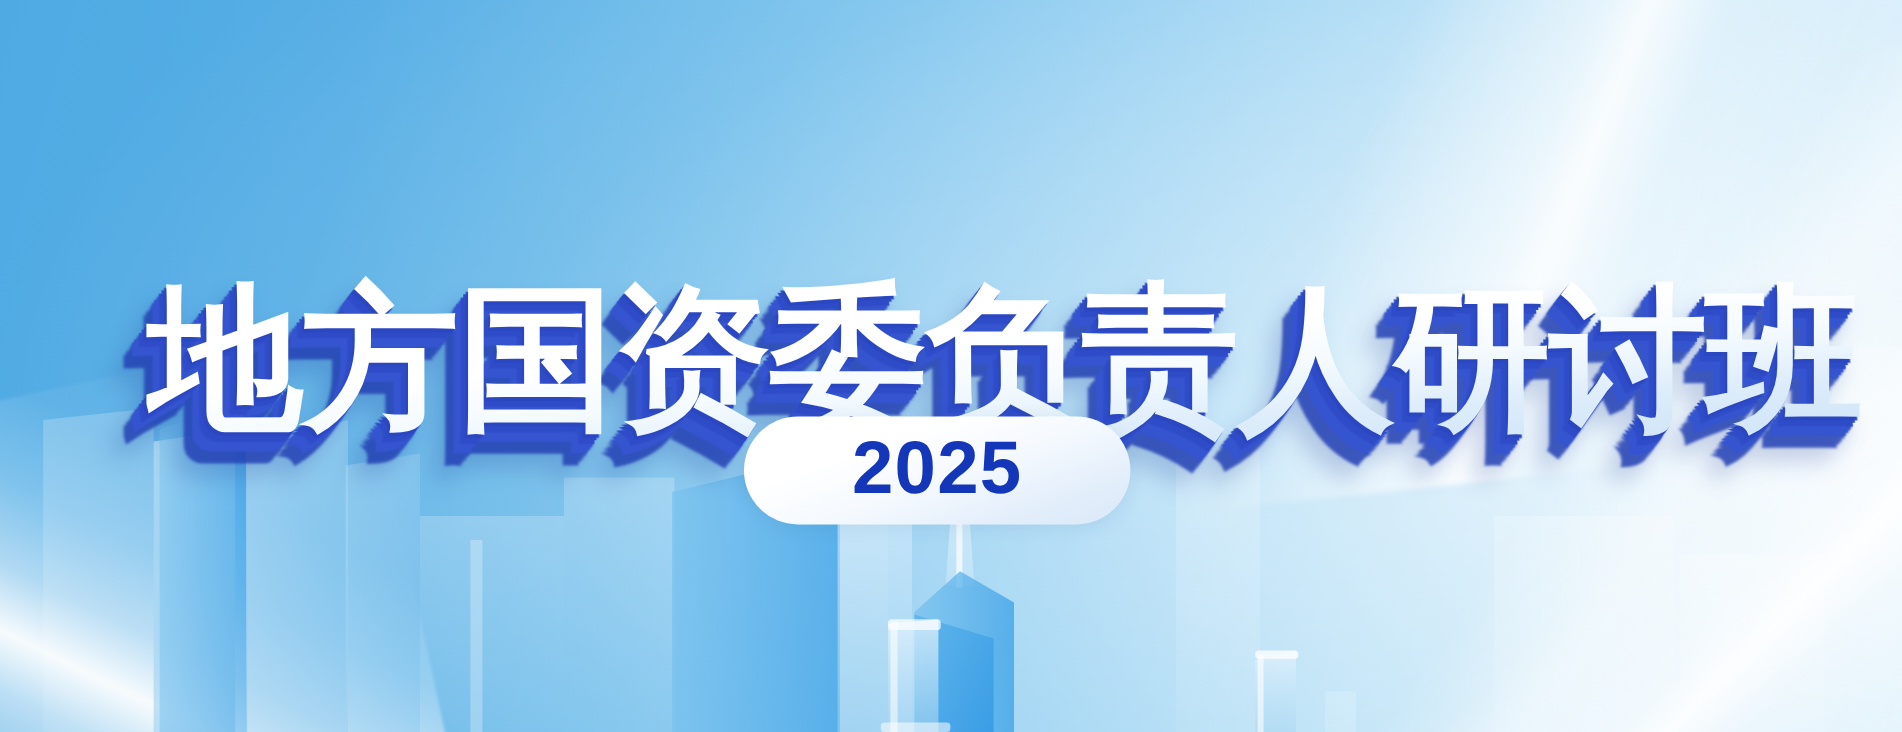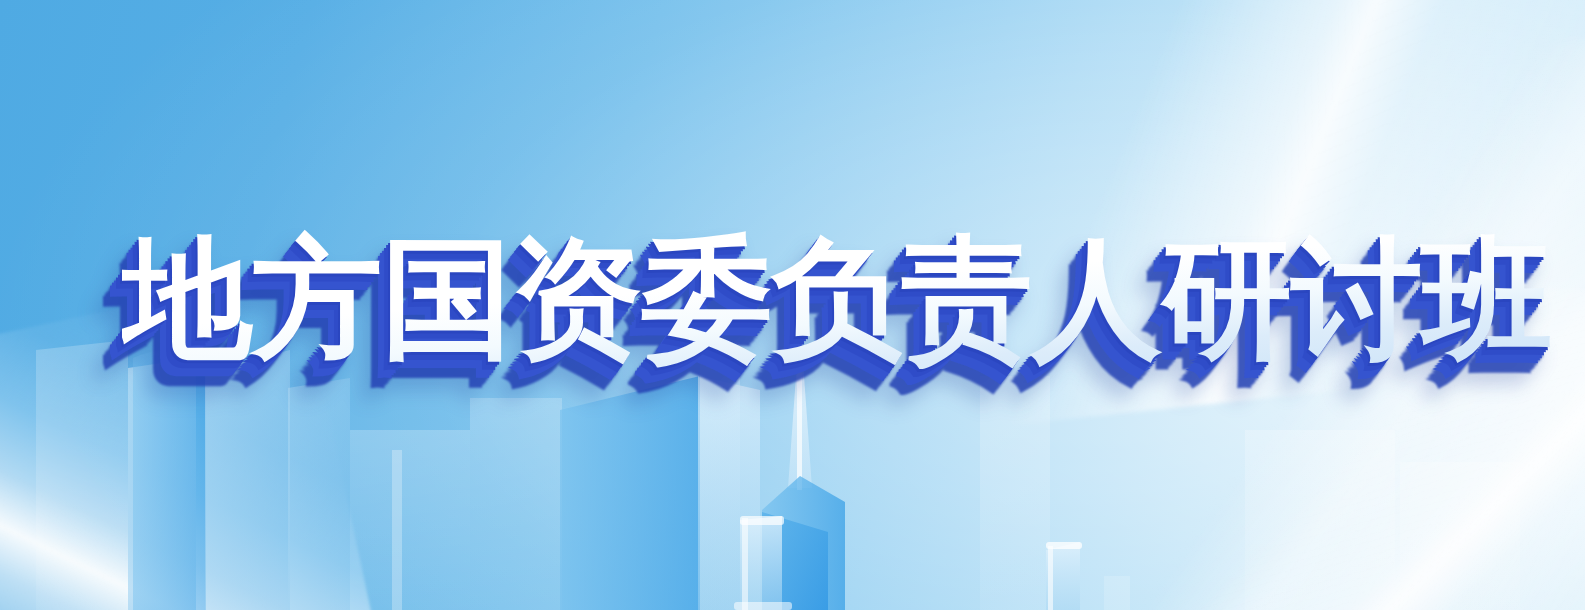--- a/index.html
+++ b/index.html
@@ -158,14 +158,17 @@
     <rect x="1046" y="262" width="36" height="7" rx="3" fill="#ffffff" opacity="0.75"></rect>
     <rect x="1048" y="266" width="5" height="64" fill="#ffffff" opacity="0.60"></rect>
 
     <rect x="1104" y="296" width="26" height="34" fill="#ffffff" opacity="0.16"></rect>
   </svg>
 
   <div id="title-wrap">
     <h1 id="main-title">地方国资委负责人研讨班</h1>
   </div>
 
+  <div id="year-badge">
+    <span id="year-text">2025</span>
+  </div>
 
 </div>
 
 </body></html>

